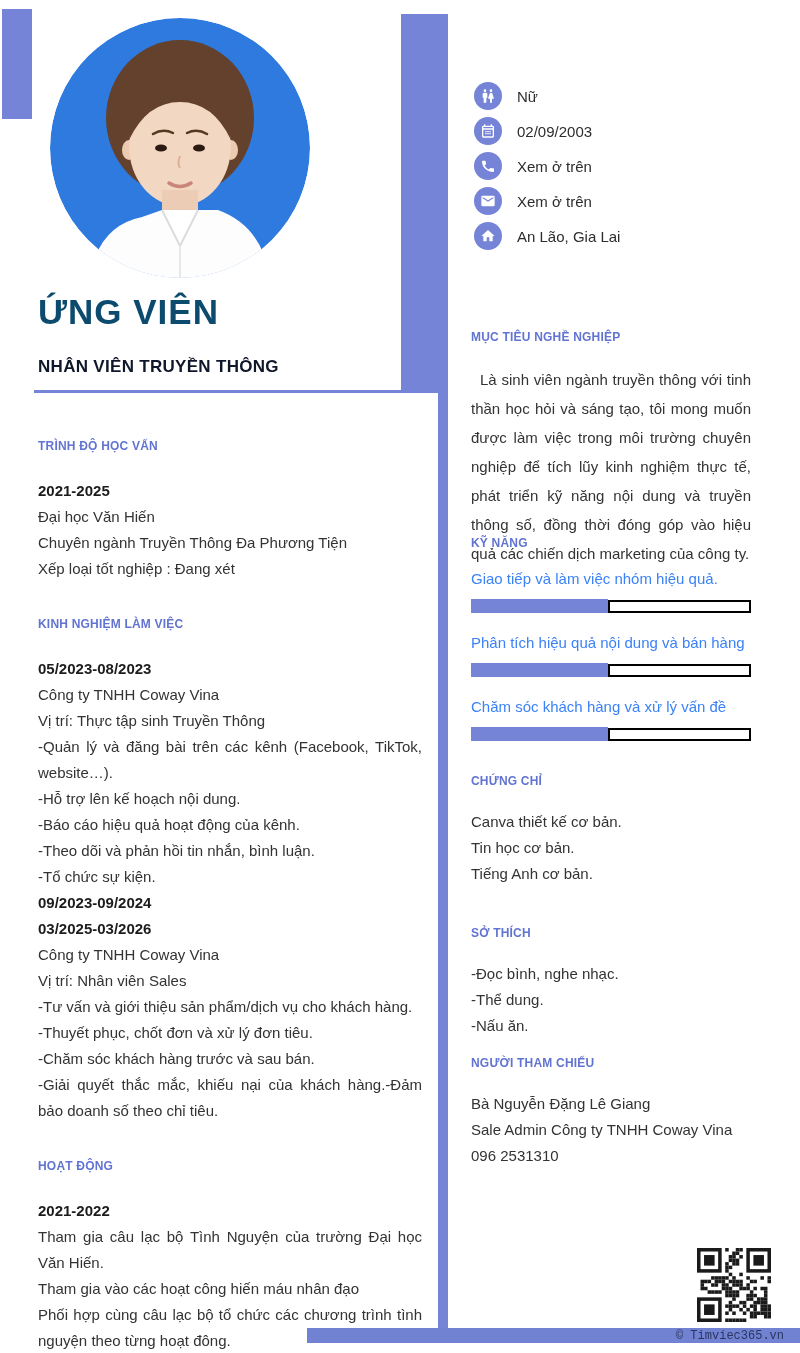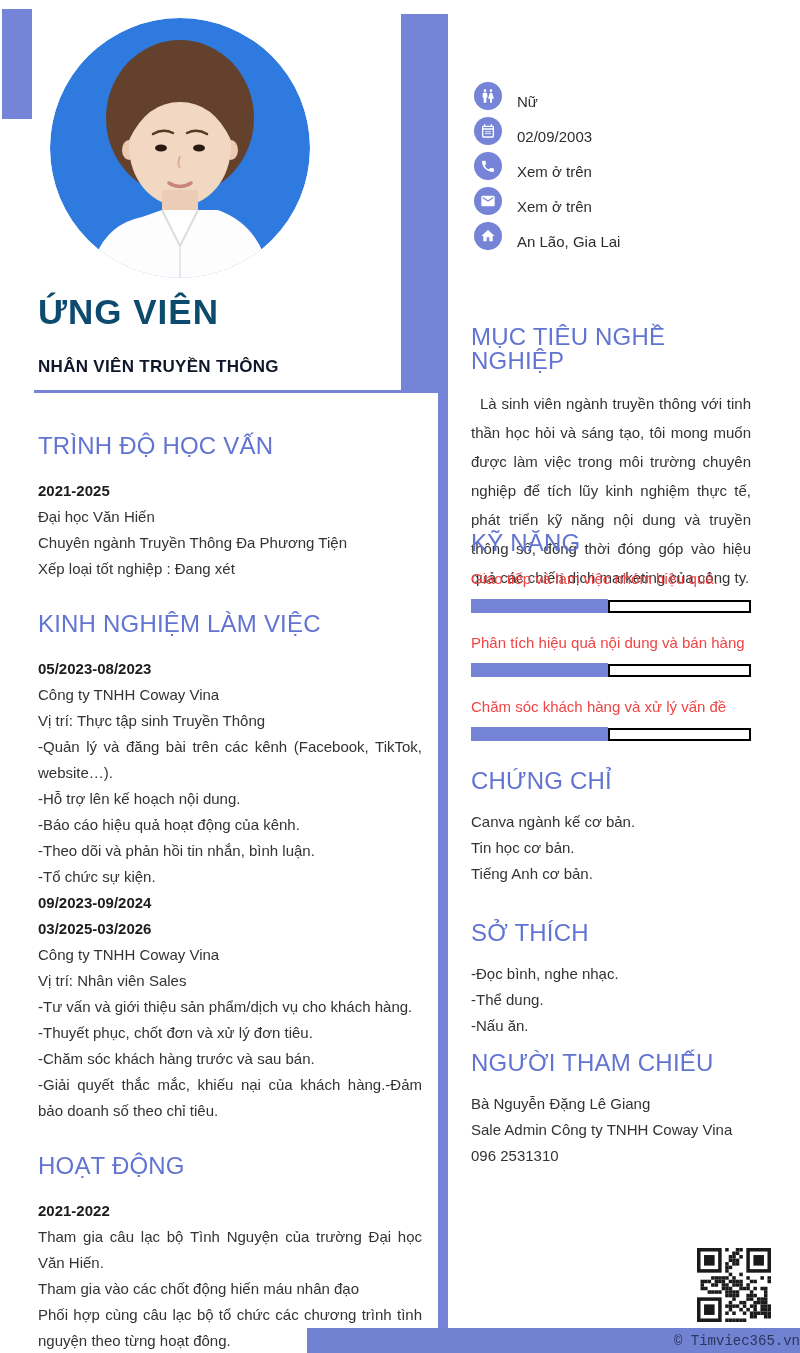--- a/index.html
+++ b/index.html
@@ -16,50 +16,50 @@
   
   .photo{ position:absolute; left:50px; top:18px; width:260px; height:260px; border-radius:50%; overflow:hidden; }
   .photo svg{ display:block; }
 
   
   .name{ position:absolute; left:38px; top:292px; font-size:35px; font-weight:700; color:#0c4a6e; letter-spacing:1px; }
   .subtitle{ position:absolute; left:38px; top:357px; font-size:17px; font-weight:700; color:#0f172a; letter-spacing:.3px; }
 
   
   .left-col{ position:absolute; left:38px; top:434px; width:384px; color:var(--ink); font-size:15px; line-height:26px; }
-  h2{ font-size:24px; font-weight:400; color:var(--heading); line-height:24px; letter-spacing:.2px; }
+  h2{ font-size:12px; font-weight:700; color:var(--heading); line-height:24px; letter-spacing:.2px; }
   .left-col h2{ margin-bottom:20px; }
   .left-col .sec{ margin-bottom:0; }
   .left-col .sec + .sec{ margin-top:30px; }
   .bold-line{ font-weight:700; color:#1c1c1c; }
   .jtxt{ text-align:justify; }
 
   
   .contact{ position:absolute; left:474px; top:82px; width:300px; }
-  .contact-row{ display:flex; align-items:flex-end; height:28px; margin-bottom:7px; }
+  .contact-row{ display:flex; align-items:center; height:28px; margin-bottom:7px; }
   .icon-circle{ width:28px; height:28px; border-radius:50%; background:var(--accent); display:flex; align-items:center; justify-content:center; flex:0 0 28px; }
   .icon-circle svg{ width:16px; height:16px; fill:#fff; }
   .contact-text{ margin-left:15px; font-size:15px; color:#2d2d2d; }
 
   .rsec{ position:absolute; left:471px; width:280px; color:var(--ink); font-size:15px; line-height:26px; }
   .rsec h2{ margin-bottom:16px; }
   .objective-text{ text-align:justify; line-height:29px; text-indent:9px; }
 
   .skill-item{ margin-bottom:20px; }
-  .skill-label{ font-size:15px; line-height:20px; margin-bottom:10px; color:#ef4444; }
+  .skill-label{ font-size:15px; line-height:20px; margin-bottom:10px; color:#3b82f6; }
   .skill-bar{ display:flex; align-items:center; width:280px; height:14px; }
   .skill-fill{ height:14px; background:var(--accent); }
   .skill-rest{ flex:1; height:13px; background:#fff; border:2px solid #000; }
   .rsec.skills h2{ margin-bottom:14px; }
 
   
   .qr{ position:absolute; left:697px; top:1248px; width:74px; height:74px; background:#fff; }
-  .footer-bar{ position:absolute; left:307px; top:1328px; width:493px; height:26px; background:#7282d2;
-    display:flex; align-items:center; justify-content:flex-end; 
-    font-family:"Liberation Mono","DejaVu Sans Mono",monospace; font-size:14px; color:#2a355f; }
+  .footer-bar{ position:absolute; left:307px; top:1328px; width:493px; height:15px; background:#7282d2;
+    display:flex; align-items:center; justify-content:flex-end; padding-right:16px;
+    font-family:"Liberation Mono","DejaVu Sans Mono",monospace; font-size:12px; color:#2a355f; }
 </style>
 </head>
 <body>
 
 <div class="page">
 
   <div class="accent-top-left"></div>
   <div class="stripe-wide"></div>
   <div class="stripe-narrow"></div>
   <div class="divider"></div>
@@ -119,21 +119,21 @@
         <div class="jtxt">-Thuyết phục, chốt đơn và xử lý đơn tiêu.</div>
         <div class="jtxt">-Chăm sóc khách hàng trước và sau bán.</div>
         <div class="jtxt">-Giải quyết thắc mắc, khiếu nại của khách hàng.-Đảm bảo doanh số theo chỉ tiêu.</div>
       </div>
     </div>
 
     <div class="sec">
       <h2>HOẠT ĐỘNG</h2>
       <div class="bold-line">2021-2022</div>
       <div class="jtxt">Tham gia câu lạc bộ Tình Nguyện của trường Đại học Văn Hiến.</div>
-      <div class="jtxt">Tham gia vào các chốt động hiến máu nhân đạo</div>
+      <div class="jtxt">Tham gia vào các hoạt công hiến máu nhân đạo</div>
       <div class="jtxt">Phối hợp cùng câu lạc bộ tổ chức các chương trình tình nguyện theo từng hoạt đông.</div>
     </div>
 
   </div>
 
   <div class="contact">
     <div class="contact-row">
       <span class="icon-circle">
         <svg viewBox="0 0 24 24">
             <path d="M5.5 22v-7.5H4V9c0-1.1.9-2 2-2h3c1.1 0 2 .9 2 2v5.5H9.5V22h-4zM18 22v-6h3l-2.54-7.63A2.01 2.01 0 0 0 16.56 7h-.12a2 2 0 0 0-1.9 1.37L12 16h3v6h3zM7.5 6a2 2 0 1 0 0-4 2 2 0 0 0 0 4zm9 0a2 2 0 1 0 0-4 2 2 0 0 0 0 4z"></path>
@@ -200,21 +200,21 @@
       <div class="skill-label">Chăm sóc khách hàng và xử lý vấn đề</div>
       <div class="skill-bar">
         <div class="skill-fill" style="width: 49%;"></div>
         <div class="skill-rest"></div>
       </div>
     </div>
   </div>
 
   <div class="rsec" style="top:769px">
     <h2>CHỨNG CHỈ</h2>
-    <div>Canva ngành kế cơ bản.</div>
+    <div>Canva thiết kế cơ bản.</div>
     <div>Tin học cơ bản.</div>
     <div>Tiếng Anh cơ bản.</div>
   </div>
 
   <div class="rsec" style="top:921px">
     <h2>SỞ THÍCH</h2>
     <div>-Đọc bình, nghe nhạc.</div>
     <div>-Thể dung.</div>
     <div>-Nấu ăn.</div>
   </div>

